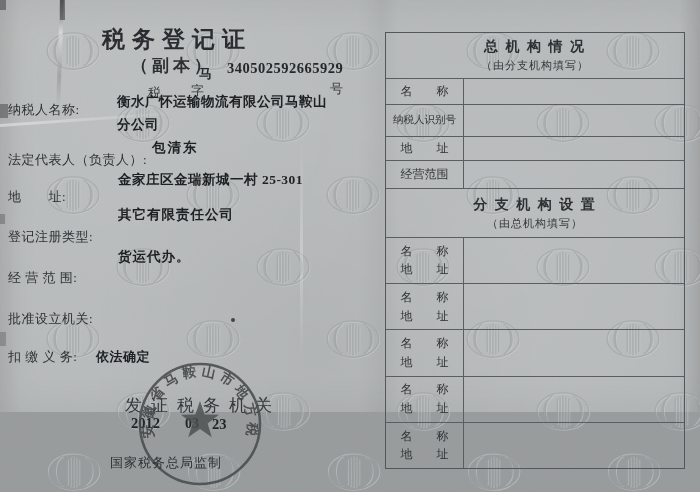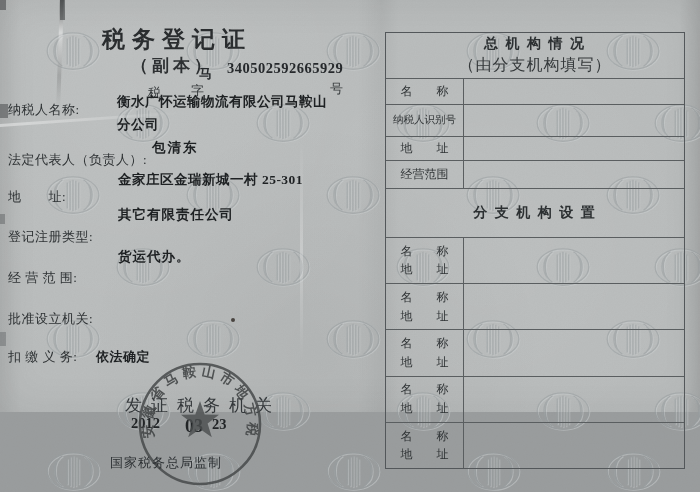--- a/index.html
+++ b/index.html
@@ -24,31 +24,31 @@
   .copy{left:131px;top:54px;font-size:17px;font-weight:700;letter-spacing:4px;color:#2d3032;}
   .region{left:199px;top:65px;font-size:13px;font-weight:700;}
   .serial{left:227px;top:60px;font-size:14.5px;font-weight:600;letter-spacing:.5px;font-family:"Liberation Serif",serif;}
   .sw{font-size:13px;color:#34383a;}
   .lbl{font-size:13px;color:#2e3234;letter-spacing:.5px;font-family:Liberation Serif, serif;}
   .val{font-size:13.5px;font-weight:600;color:#1e2123;letter-spacing:.5px;}
   
   .rp{position:absolute;left:385px;top:32px;width:300px;height:437px;border:1.6px solid #53575a;display:flex;flex-direction:column;box-sizing:border-box;}
   .sec-head{display:flex;flex-direction:column;align-items:center;justify-content:center;box-sizing:border-box;}
   .sec-title{font-size:14px;font-weight:600;letter-spacing:2px;color:#2c3032;}
-  .sec-sub{font-size:16px;color:#34383a;margin-top:2px;letter-spacing:1px;}
+  .sec-sub{font-size:11px;color:#34383a;margin-top:2px;letter-spacing:1px;}
   .trow{display:flex;border-top:1px solid #5a5e60;box-sizing:border-box;justify-content:center;}
   .tlabel{width:78px;border-right:1px solid #5a5e60;display:flex;align-items:center;justify-content:center;font-size:12px;color:#2f3335;box-sizing:border-box;text-align:center;}
   .tlabel.small{font-size:10.5px;letter-spacing:0;}
   .tvalue{flex:1;}
   .pair .tlabel{flex-direction:column;justify-content:space-around;padding:4px 0;}
   
   .stamp{position:absolute;left:134px;top:358px;opacity:.85;}
   .issuer{left:125px;top:394px;font-size:17px;letter-spacing:9px;color:#33373a;}
   .d-year{left:131px;top:415px;font-size:14.5px;font-weight:700;color:#222527;}
-  .d-month{left:185px;top:416px;font-size:18px;font-weight:700;color:#222527;}
+  .d-month{left:185px;top:416px;font-size:14px;font-weight:700;color:#222527;}
   .d-day{left:212px;top:416px;font-size:14.5px;font-weight:700;color:#222527;}
   .footer{left:110px;top:454px;font-size:13px;letter-spacing:1px;color:#2c3033;}
   
   .crease1{position:absolute;left:58px;top:0;width:4px;height:108px;background:linear-gradient(180deg,rgba(40,40,40,.55),rgba(255,255,255,.4) 30%,rgba(90,90,90,.25) 70%,transparent);transform:rotate(2deg);}
   .crease2{position:absolute;left:-10px;top:118px;width:190px;height:3px;background:linear-gradient(90deg,rgba(255,255,255,.45),rgba(255,255,255,.15) 70%,transparent);transform:rotate(-4deg);}
   .crease3{position:absolute;left:300px;top:140px;width:3px;height:220px;background:linear-gradient(180deg,transparent,rgba(255,255,255,.25),transparent);}
   .tick{position:absolute;background:#3f4244;}
   .dot{position:absolute;left:231px;top:318px;width:4px;height:4px;border-radius:50%;background:#352f2a;opacity:.85;}
 </style>
 </head>
@@ -272,20 +272,21 @@
       <div class="tlabel">地　　址</div>
       <div class="tvalue"></div>
     </div>
     <div class="trow" style="height:28px">
       <div class="tlabel">经营范围</div>
       <div class="tvalue"></div>
     </div>
 
     <div class="sec-head" style="height:49px;border-top:1px solid #5a5e60">
       <div class="sec-title">分 支 机 构 设 置</div>
+      <div class="sec-sub">（由总机构填写）</div>
     </div>
 
     <div class="trow pair" style="height:46.4px">
       <div class="tlabel">
         <span>名　　称</span>
         <span>地　　址</span>
       </div>
       <div class="tvalue"></div>
     </div>
     <div class="trow pair" style="height:46.4px">

